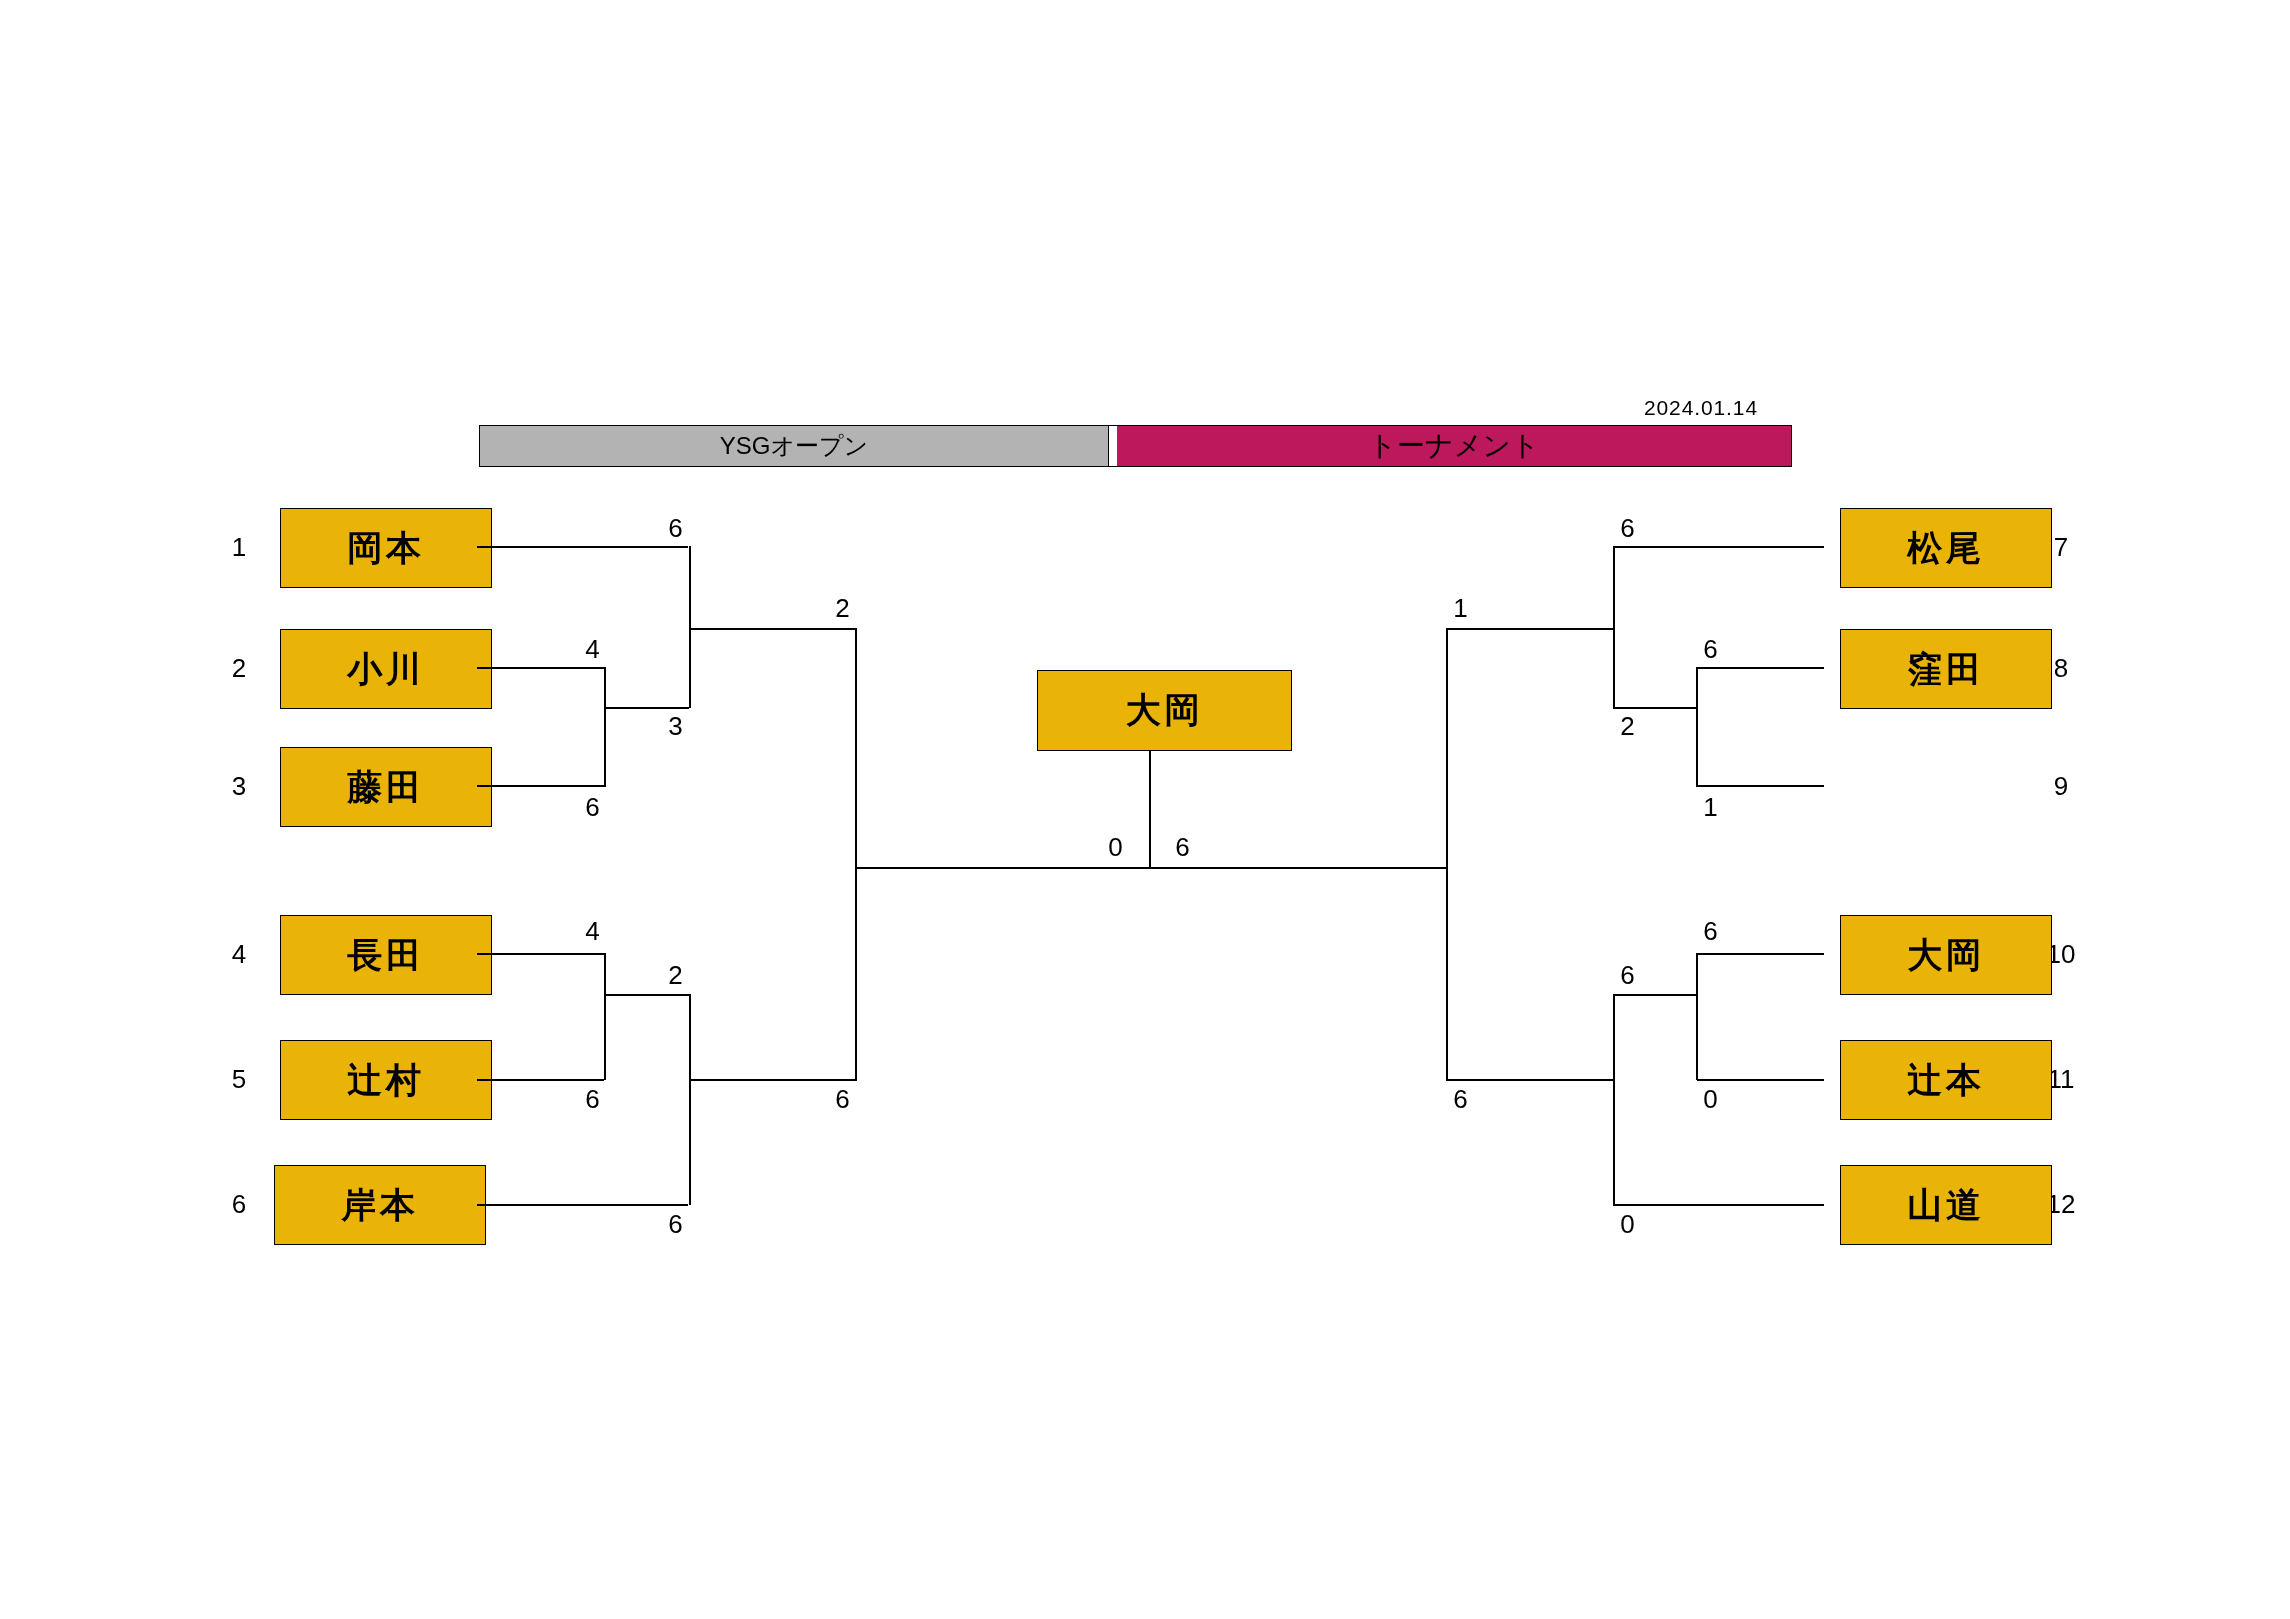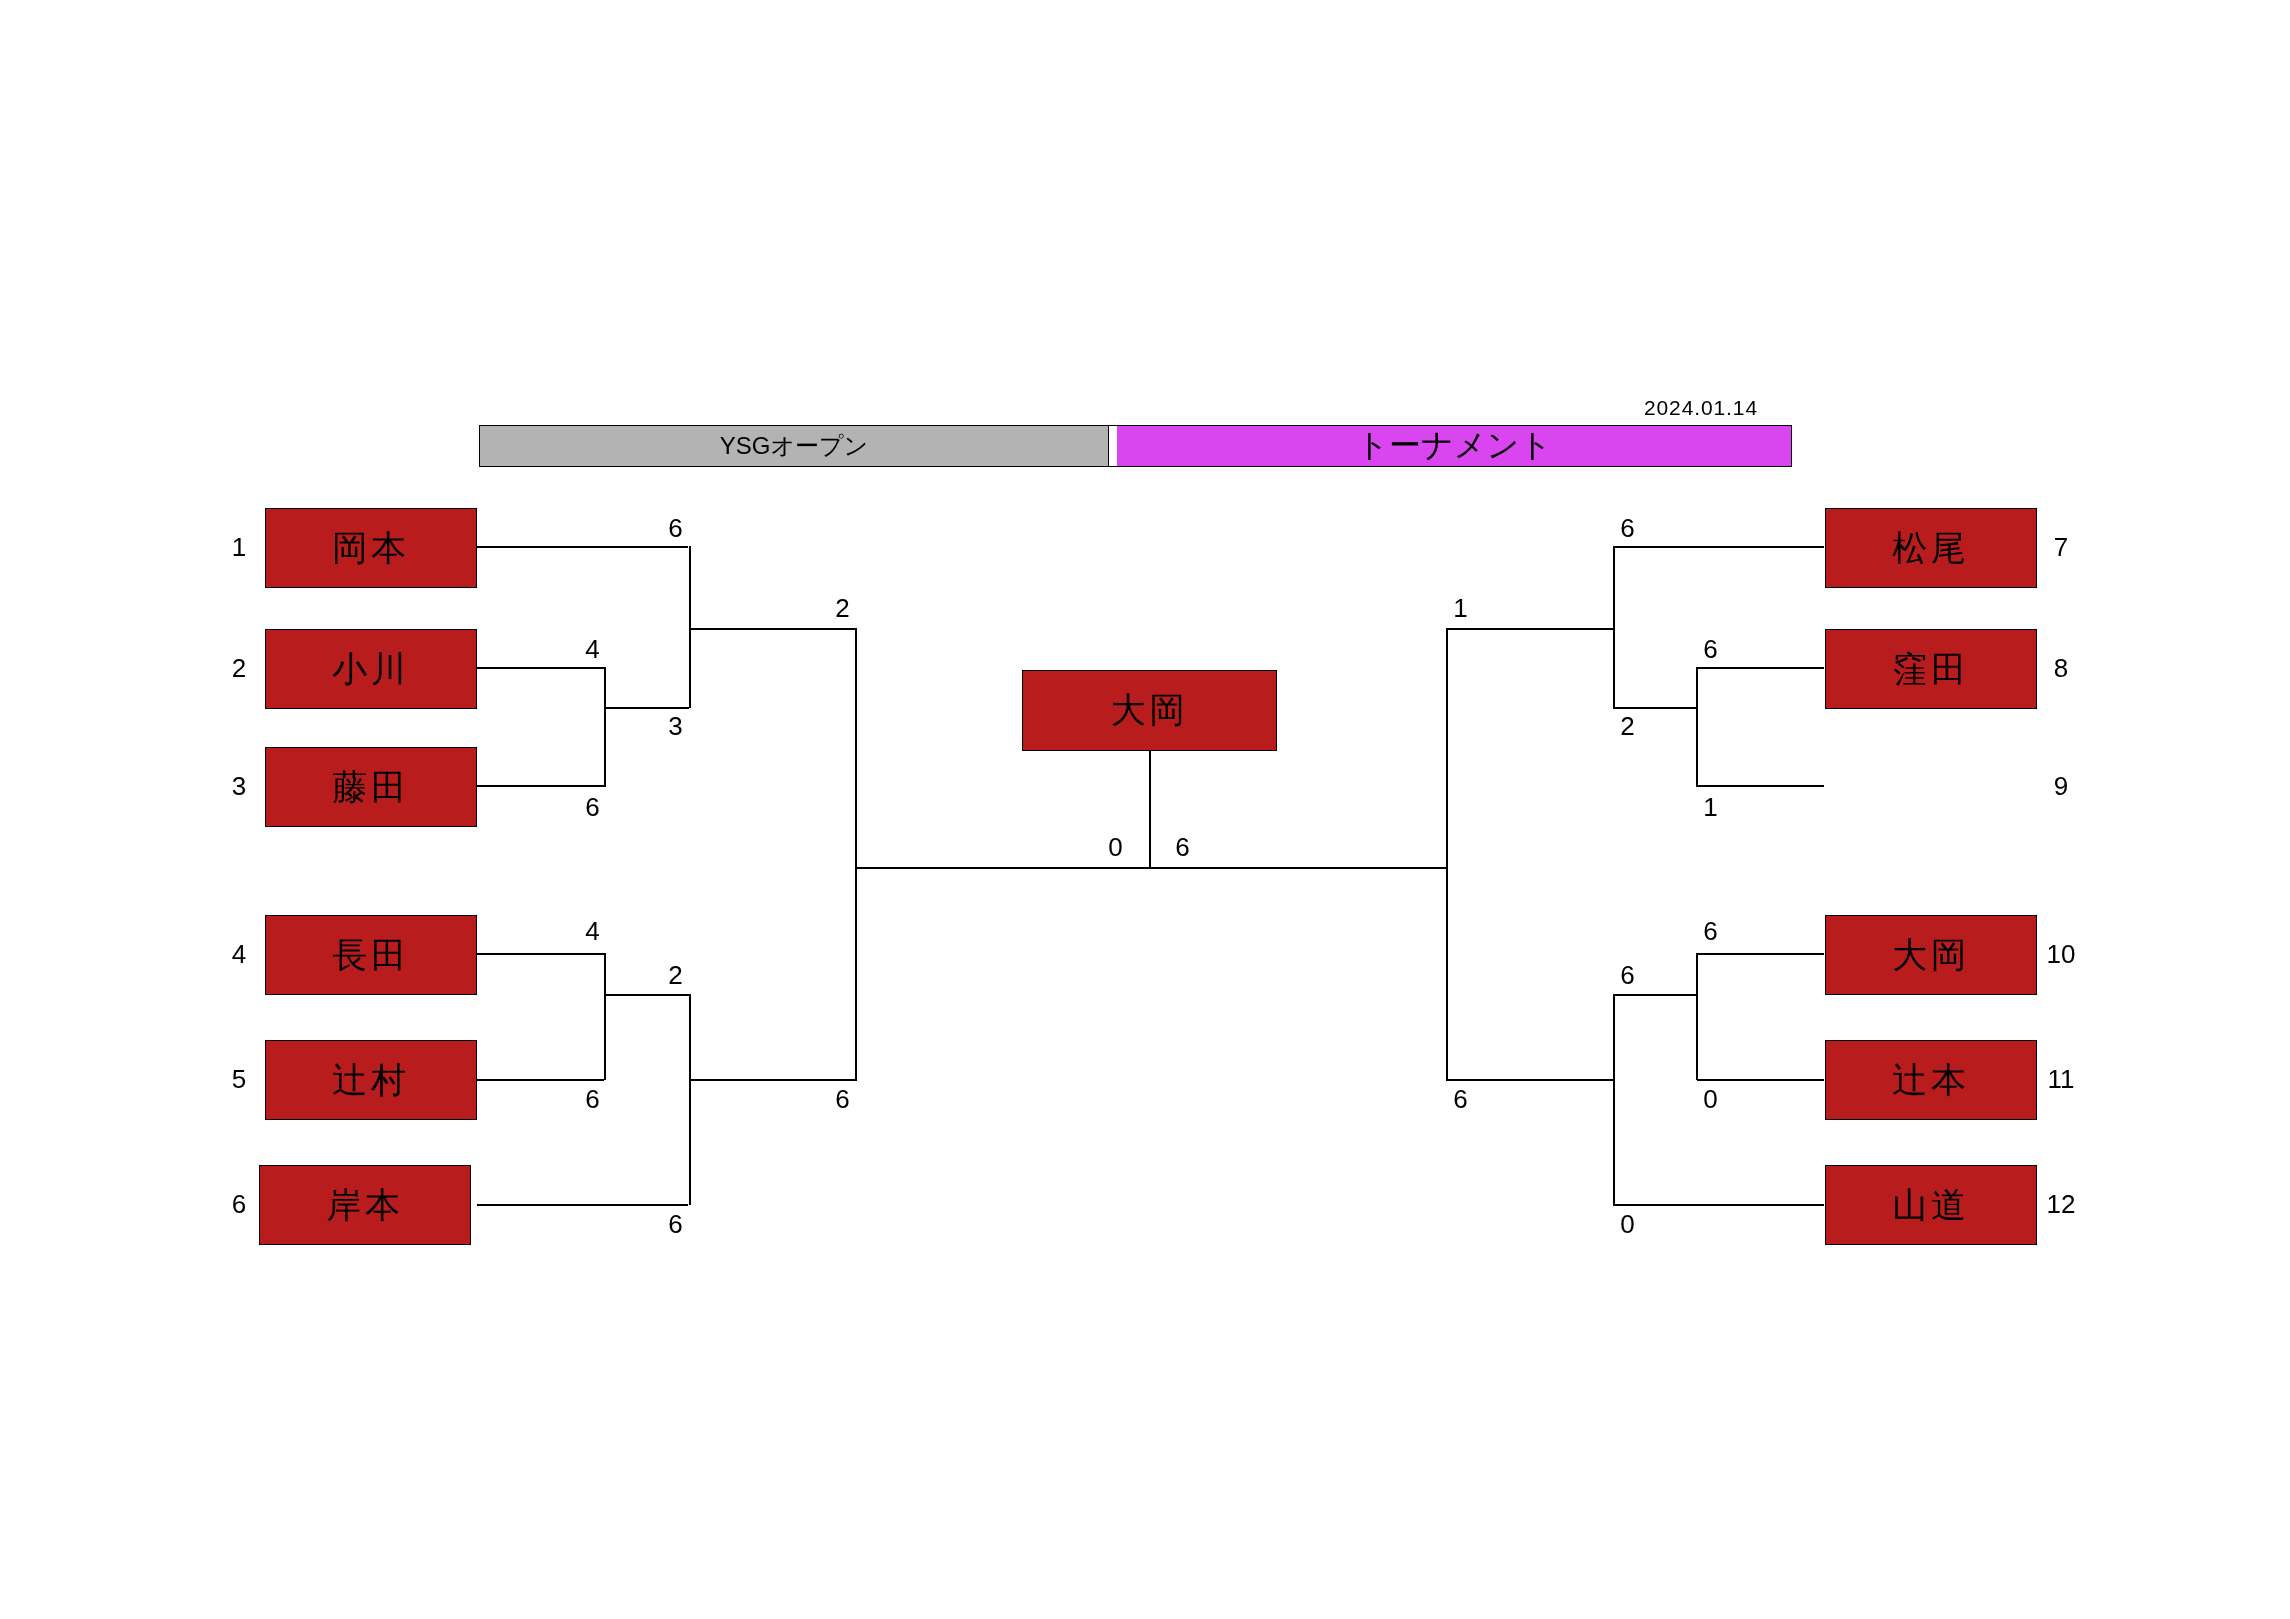--- a/index.html
+++ b/index.html
@@ -14,27 +14,27 @@
   }
   .header{
     position:absolute;left:479px;top:425px;width:1313px;height:42px;
     border:1.8px solid #000;box-sizing:border-box;display:flex;gap:8px;
   }
   .header-left{
     width:629px;background:#b3b3b3;border-right:1.8px solid #000;box-sizing:border-box;
     display:flex;align-items:center;justify-content:center;font-size:24px;
   }
   .header-right{
-    flex:1;background:#d946ef;
-    display:flex;align-items:center;justify-content:center;font-size:32px;
+    flex:1;background:#be185d;
+    display:flex;align-items:center;justify-content:center;font-size:28px;
   }
   .pbox{
     position:absolute;width:212px;height:80px;border:1.8px solid #000;box-sizing:border-box;
-    background:#b91c1c;display:flex;align-items:center;justify-content:center;
-    font-size:35px;font-weight:normal;letter-spacing:3.7px;
+    background:#eab308;display:flex;align-items:center;justify-content:center;
+    font-size:35px;font-weight:bold;letter-spacing:3.7px;margin-left:15px;
   }
   .winner{width:255px;height:81px;}
   .seed{
     position:absolute;width:46px;height:31px;text-align:center;
     font-size:26px;line-height:31px;
   }
   .score{
     position:absolute;width:41px;height:31px;text-align:center;
     font-size:26px;line-height:31px;
   }

